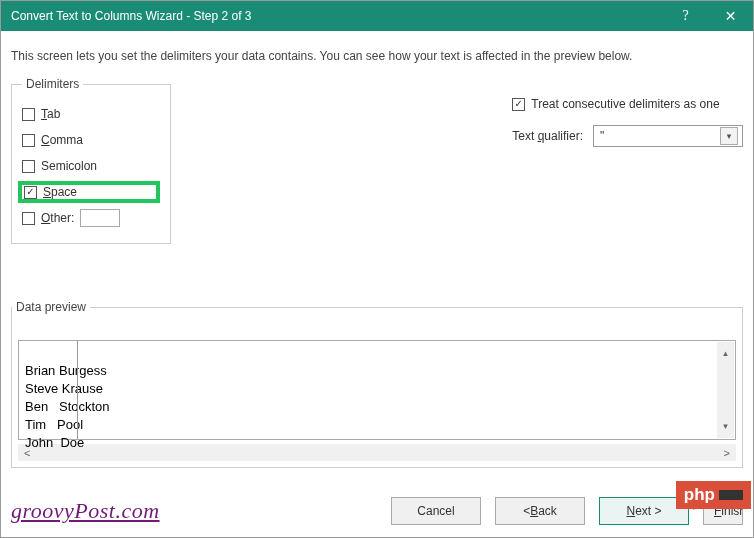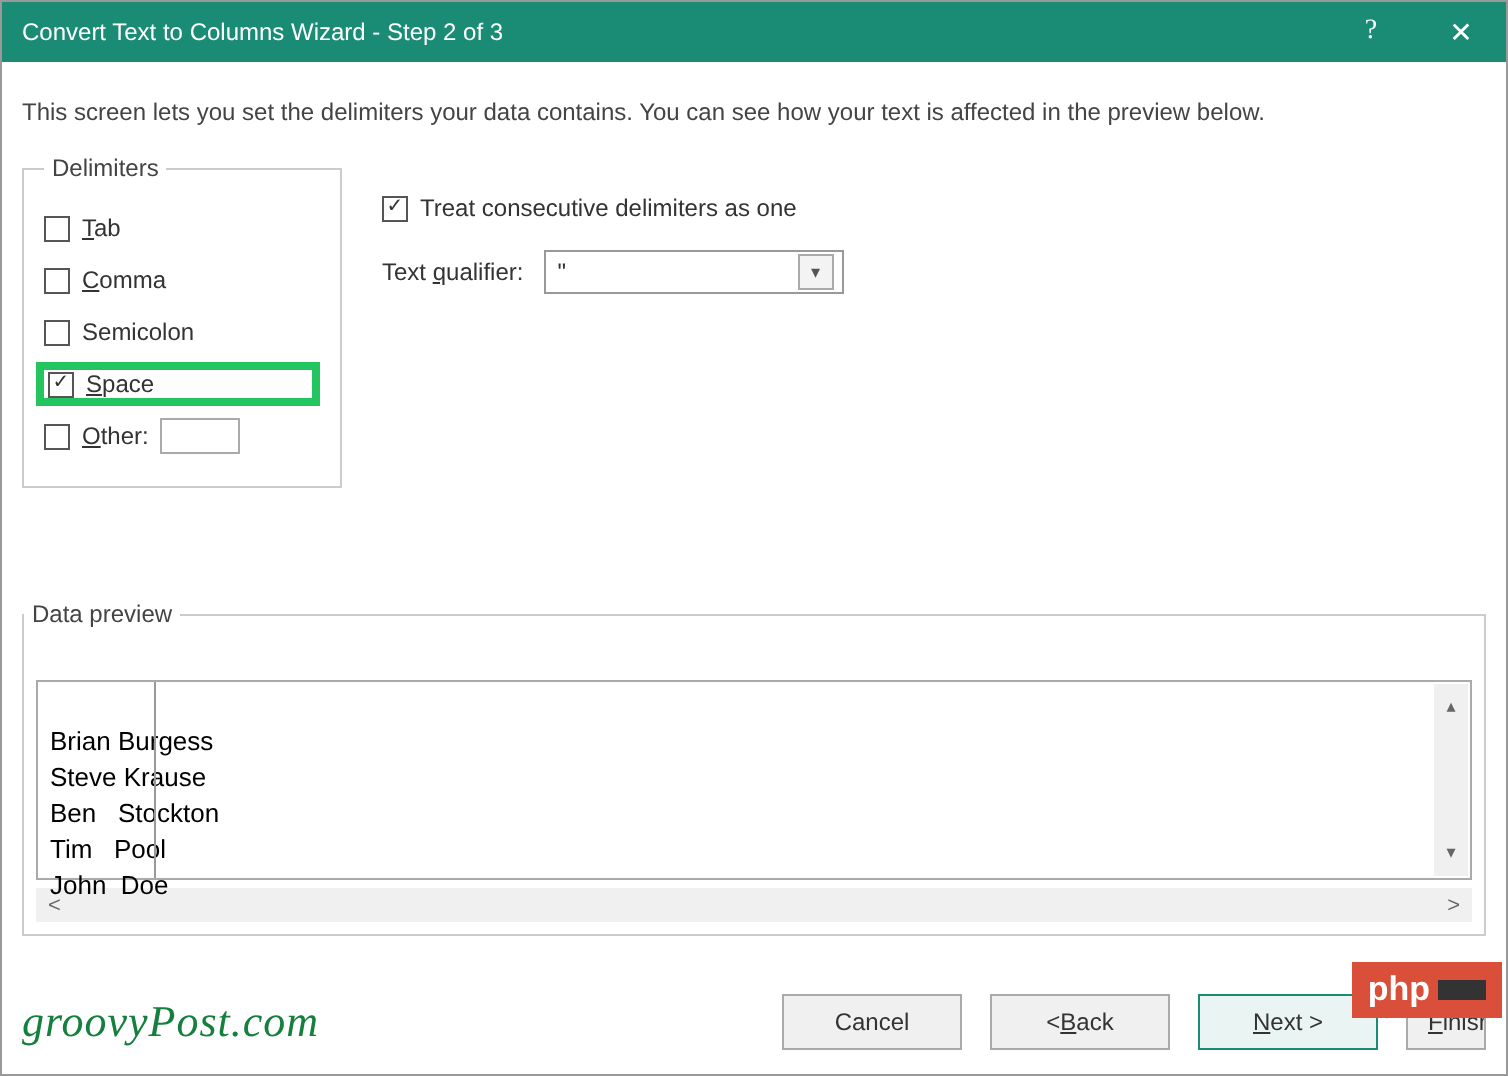--- a/index.html
+++ b/index.html
@@ -7,42 +7,42 @@
 .outer { position: absolute; top: 0; left: 0; width: 754px; height: 538px; border: 1px solid #999; background: #f0f0f0; }
 .titlebar { background: #1a8c76; color: #fff; height: 30px; display: flex; align-items: center; padding: 0 0 0 10px; font-size: 12px; }
 .titlebar .title { flex: 1; }
 .titlebar .btns { display: flex; }
 .titlebar .btns div { width: 45px; height: 30px; display: flex; align-items: center; justify-content: center; font-size: 14px; cursor: pointer; }
 .titlebar .help { font-family: Georgia, serif; }
 .body { padding: 10px 10px; background: #fff; height: 506px; position: relative; color: #333; }
 .instr { font-size: 12px; color: #444; margin: 8px 0 14px 0; }
 fieldset { border: 1px solid #ccc; font-size: 12px; position: relative; }
 fieldset > legend { padding: 0 4px; color: #444; font-size: 12px; }
-.delim-row { display: flex; align-items: flex-start; gap: 20px; }
+.delim-row { display: flex; align-items: flex-start; gap: 20px; justify-content: space-between; }
 .delim-box { width: 160px; padding: 8px 10px 10px 10px; }
 .chk-row { display: flex; align-items: center; margin: 4px 0; height: 22px; }
 .chk { width: 13px; height: 13px; border: 1px solid #555; margin-right: 6px; display: flex; align-items: center; justify-content: center; background: #fff; font-size: 10px; color: #333; }
 .chk.checked::after { content: "✓"; line-height: 1; }
 .lbl { font-size: 12px; color: #333; }
 .lbl u { text-decoration: underline; }
 .other-input { width: 40px; height: 18px; border: 1px solid #aaa; margin-left: 6px; background: #fff; }
 .space-hl { border: 4px solid #22c55e; padding: 2px 40px 2px 2px; margin-left: -4px; }
 .right-opts { padding-top: 12px; }
 .right-opts .chk-row { margin-bottom: 10px; }
 .qual-row { display: flex; align-items: center; gap: 10px; font-size: 12px; }
 .select { width: 150px; height: 22px; border: 1px solid #999; display: flex; align-items: center; justify-content: space-between; padding: 0 4px 0 6px; background: #fff; font-size: 12px; }
 .select .arrow { width: 18px; height: 18px; border: 1px solid #aaa; display: flex; align-items: center; justify-content: center; font-size: 9px; color: #555; background: #f3f3f3; }
 .preview-fs { margin-top: 56px; padding: 0; }
 .preview-area { margin: 26px 6px 6px 6px; position: relative; }
 .preview-grid { border: 1px solid #aaa; background: #fff; height: 100px; padding: 4px 6px; font-family: "Courier New", monospace; font-size: 13px; line-height: 17px; white-space: pre; color: #000; position: relative; }
 .vline { position: absolute; top: 0; bottom: 0; width: 1px; background: #999; }
 .vscroll { position: absolute; right: 1px; top: 1px; bottom: 1px; width: 17px; background: #f0f0f0; display: flex; flex-direction: column; justify-content: space-between; align-items: center; font-size: 9px; color: #666; padding: 3px 0;}
 .hscroll { height: 17px; background: #f0f0f0; display: flex; justify-content: space-between; align-items: center; margin-top: 4px; padding: 0 6px; color: #666; font-size: 11px; }
 .footer { position: absolute; bottom: 12px; left: 10px; right: 10px; display: flex; align-items: center; }
-.watermark { font-family: Georgia, serif; font-style: italic; color: #15803d; font-size: 22px; letter-spacing: 0.5px; flex: 1; }
+.watermark { font-family: Georgia, serif; font-style: italic; color: #701a75; font-size: 22px; letter-spacing: 0.5px; flex: 1; text-decoration: underline; }
 .fbtns { display: flex; gap: 14px; }
 .fbtn { width: 90px; height: 28px; border: 1px solid #aaa; background: #f0f0f0; font-size: 12px; color: #333; display: flex; align-items: center; justify-content: center; cursor: pointer; }
 .fbtn.primary { border: 1px solid #1a8c76; background: #eaf4f2; }
 .cursor { position: absolute; right: 40px; bottom: 12px; font-size: 16px; color: #000; pointer-events: none; transform: rotate(-15deg);}
 .badge { position: absolute; right: 2px; bottom: 28px; background: #d94f3a; color: #fff; font-size: 17px; padding: 4px 8px; font-weight: bold; display:flex; align-items:center; gap:4px;}
 .badge .blk { width: 24px; height: 10px; background:#333;}
 </style>
 </head>
 <body>
 

